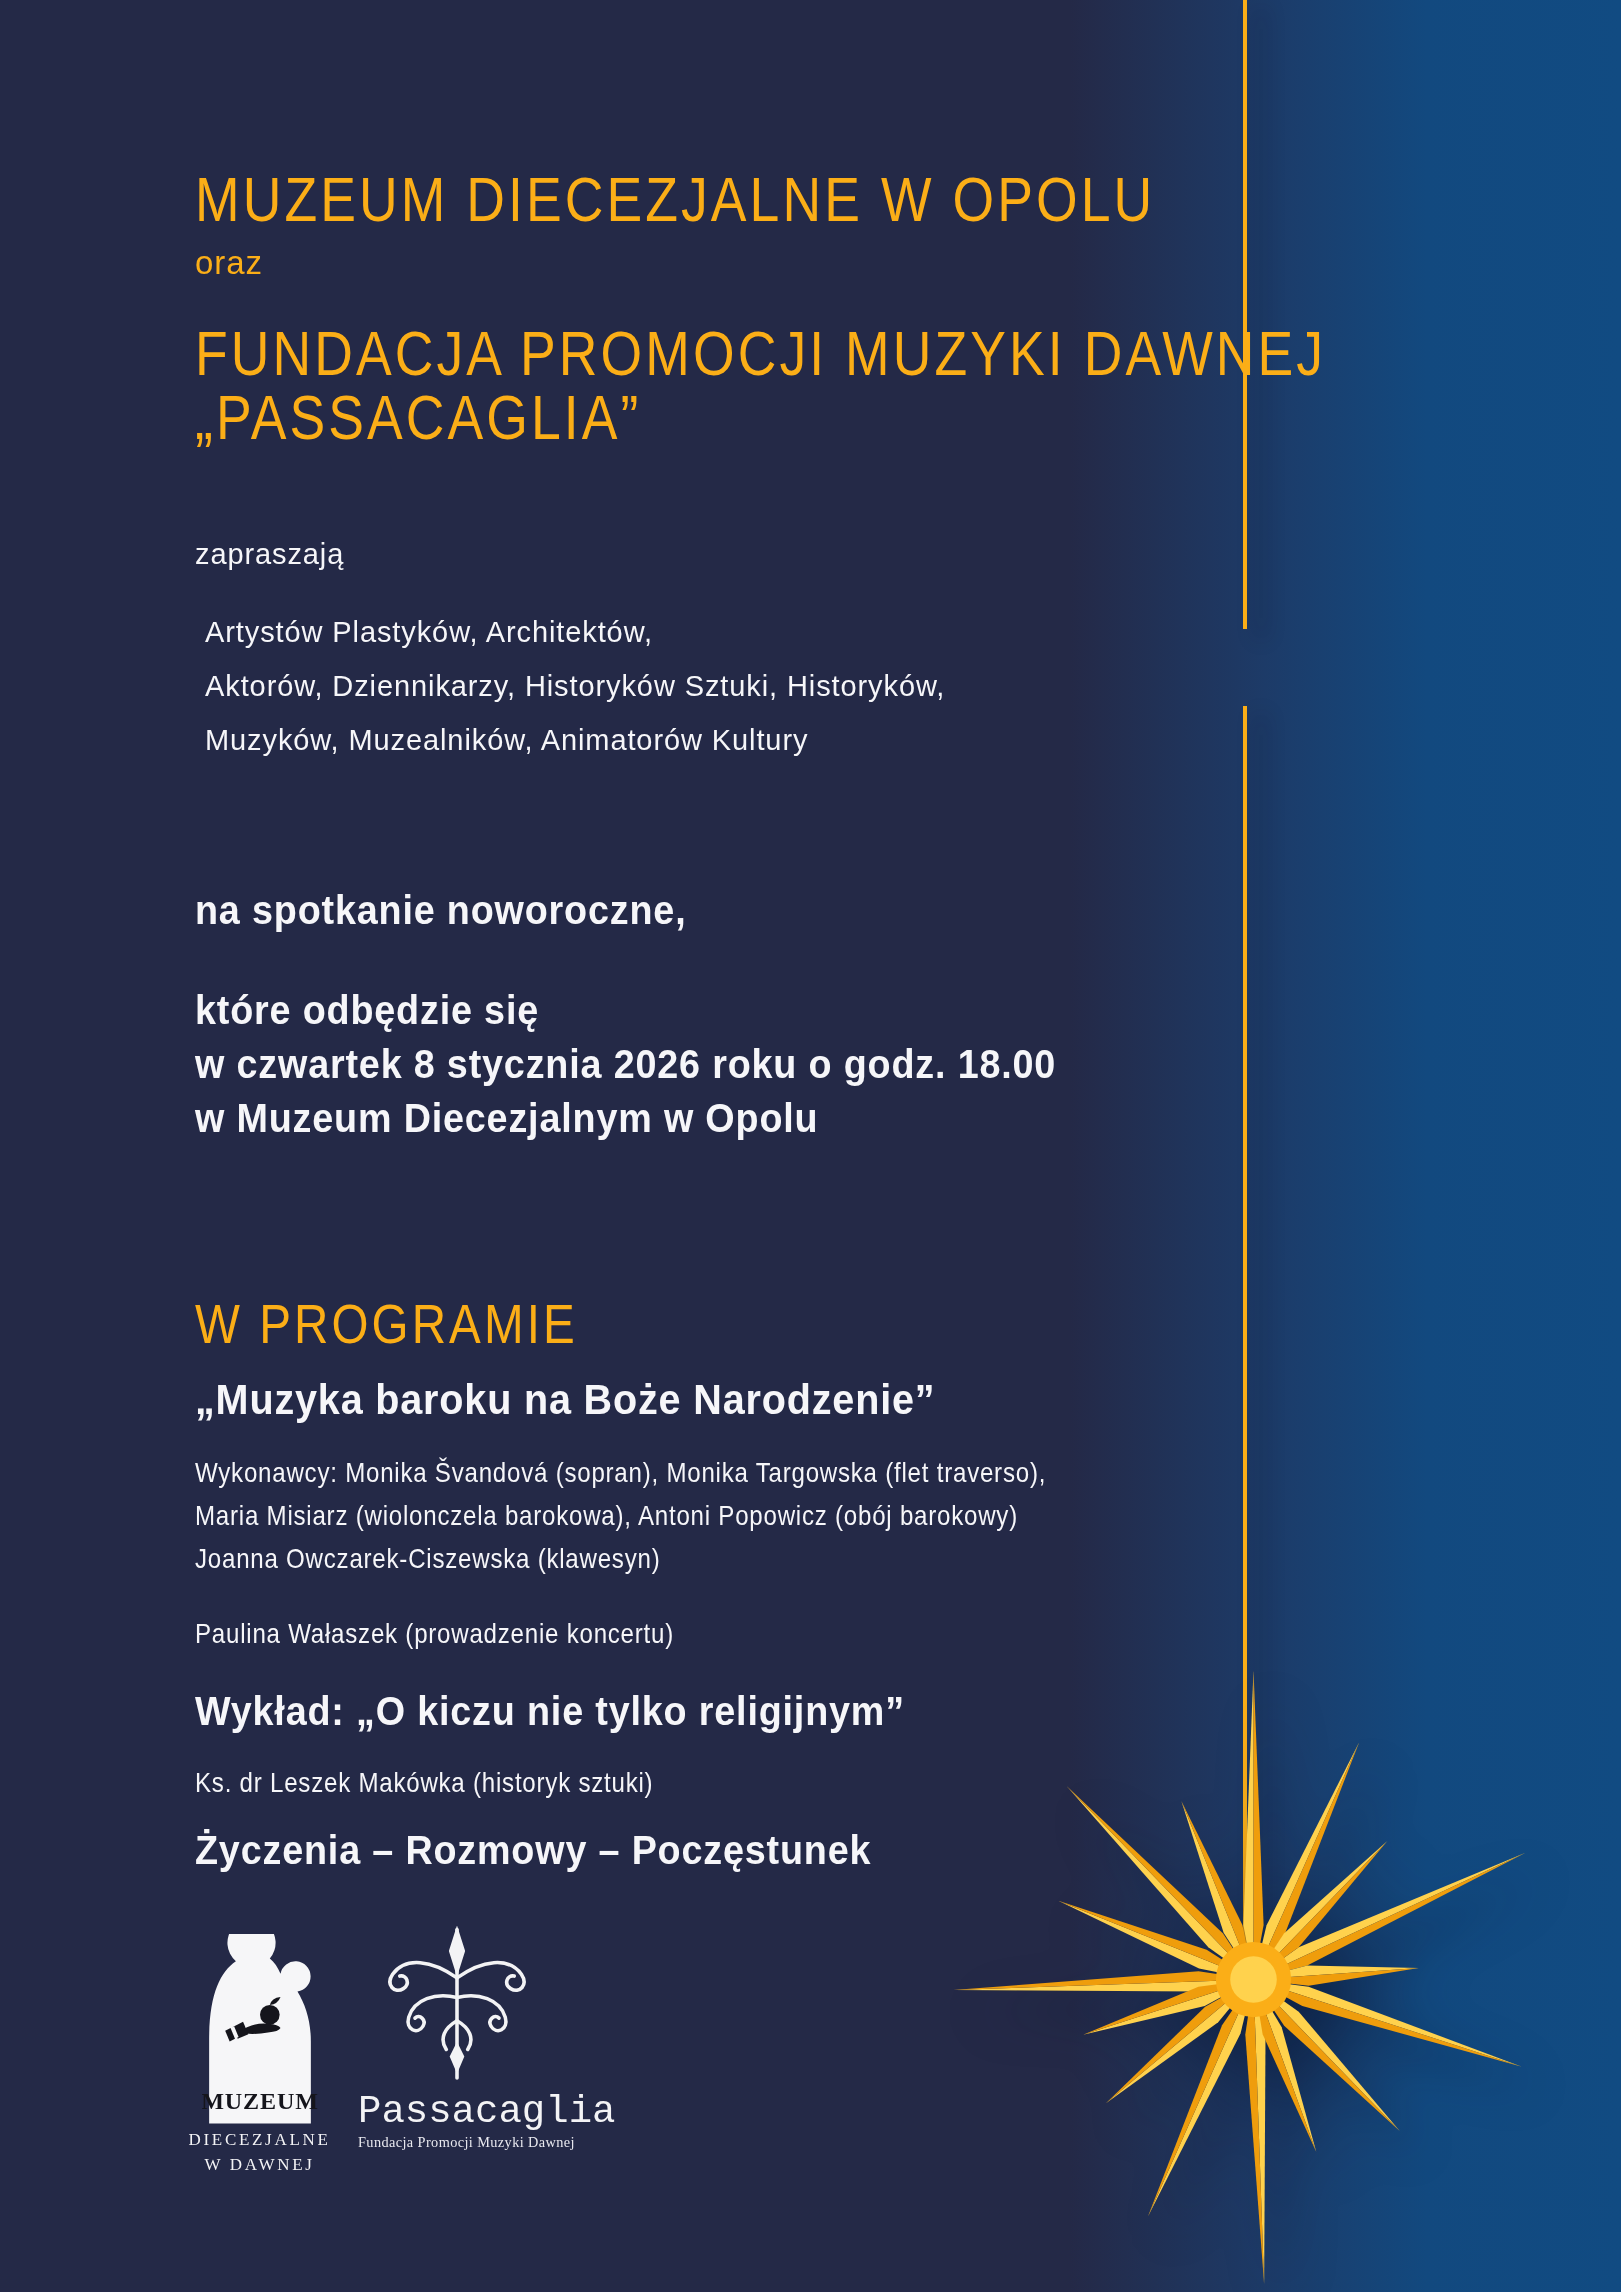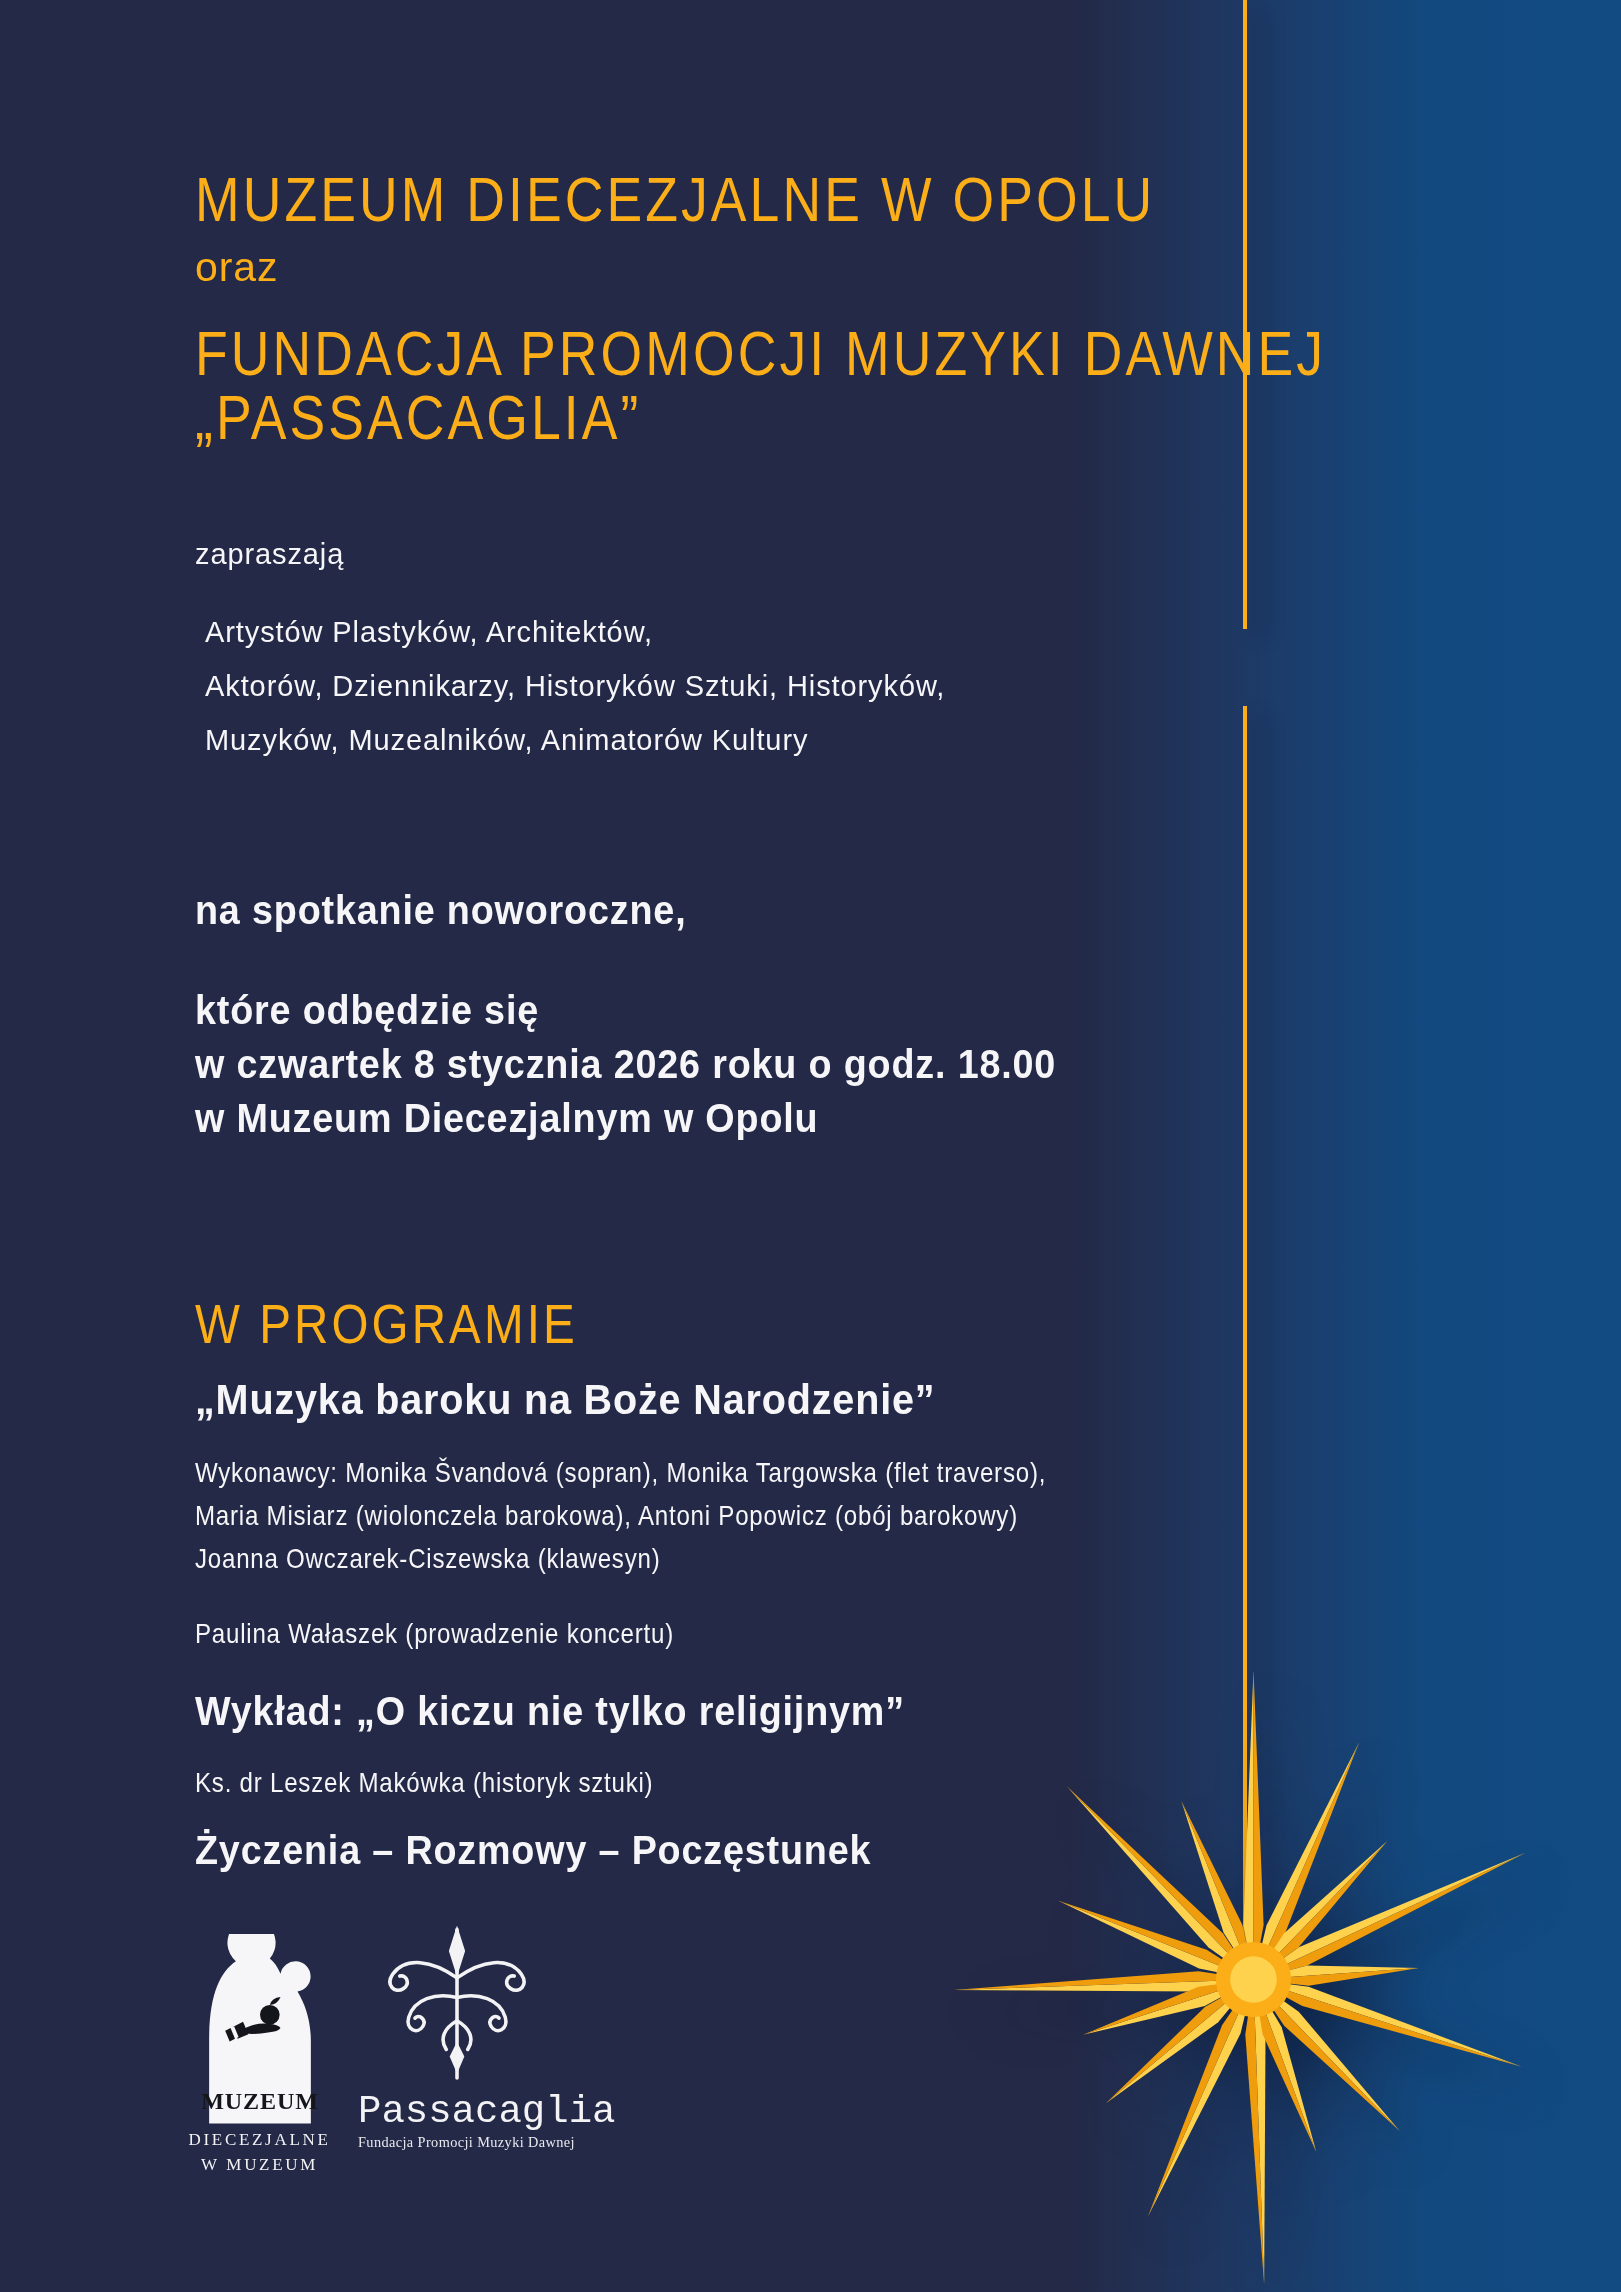--- a/index.html
+++ b/index.html
@@ -26,21 +26,21 @@
   .passa-name{font-family:Liberation Mono, monospace;color:#f3f3f5;font-size:39px;}
   .passa-sub{font-family:"Liberation Serif",serif;color:#e9e9ef;font-size:14.3px;letter-spacing:0.4px;}
 </style>
 </head>
 <body>
 
 <div class="vline" style="top:0;height:629px;"></div>
 <div class="vline" style="top:706px;height:1240px;"></div>
 
 <div class="abs yellow cond h1" style="left:195px;top:163px;">MUZEUM DIECEZJALNE W OPOLU</div>
-<div class="abs yellow" style="left:195px;top:244px;font-size:41px;letter-spacing:0.9px;">oraz</div>
+<div class="abs yellow" style="left:195px;top:244px;font-size:33px;letter-spacing:0.9px;">oraz</div>
 <div class="abs yellow cond h2" style="left:195px;top:321px;">FUNDACJA PROMOCJI MUZYKI DAWNEJ</div>
 <div class="abs yellow cond h2" style="left:195px;top:385px;">„PASSACAGLIA”</div>
 
 <div class="abs white body-lg" style="left:195px;top:527px;">zapraszają</div>
 
 <div class="abs white body-lg" style="left:195px;top:605px;margin-left:10px;">
   <div>Artystów Plastyków, Architektów,</div>
   <div>Aktorów, Dziennikarzy, Historyków Sztuki, Historyków,</div>
   <div>Muzyków, Muzealników, Animatorów Kultury</div>
 </div>
@@ -75,21 +75,21 @@
       <circle cx="76" cy="90" r="11" fill="#15151c"></circle>
       <path d="M76,79 q2,-8 12,-9 q-3,8 -12,9" fill="#15151c"></path>
       <path d="M40,110 q18,-12 34,-10 q12,1 14,5 q-2,4 -14,5 q-18,3 -34,0 Z" fill="#15151c"></path>
       <path d="M34,104 l12,-6 l6,14 l-12,5 Z" fill="#15151c"></path>
       <path d="M30,106 l6,-3 l5,12 l-6,3 Z" fill="#f6f6f8"></path>
       <path d="M26,108 l6,-3 l5,12 l-6,3 Z" fill="#15151c"></path>
     </g>
     <text x="65" y="196" text-anchor="middle" font-family="Liberation Serif, serif" font-weight="bold" font-size="27" letter-spacing="1" fill="#15151c">MUZEUM</text>
   </svg>
   <div class="logo-museum-text">DIECEZJALNE</div>
-  <div class="logo-museum-text">W MUZEUM</div>
+  <div class="logo-museum-text">W DAWNEJ</div>
 </div>
 
 <div class="abs" style="left:358px;top:1926px;width:197px;text-align:center;">
   <svg width="152" height="161" viewBox="-85 -10 170 180">
     <g stroke="#f3f3f5" fill="none" stroke-width="4" stroke-linecap="round">
       <path d="M0,-6 L0,160"></path>
       <path d="M0,-4 L-7,18 L0,40 L7,18 Z" fill="#f3f3f5"></path>
       <path d="M0,48 C-28,28 -58,24 -72,44 C-80,56 -70,66 -60,60 C-52,55 -56,44 -64,46"></path>
       <path d="M0,48 C28,28 58,24 72,44 C80,56 70,66 60,60 C52,55 56,44 64,46"></path>
       <path d="M0,70 C-24,64 -48,72 -54,92 C-58,106 -44,112 -38,102 C-34,95 -42,88 -47,93"></path>

